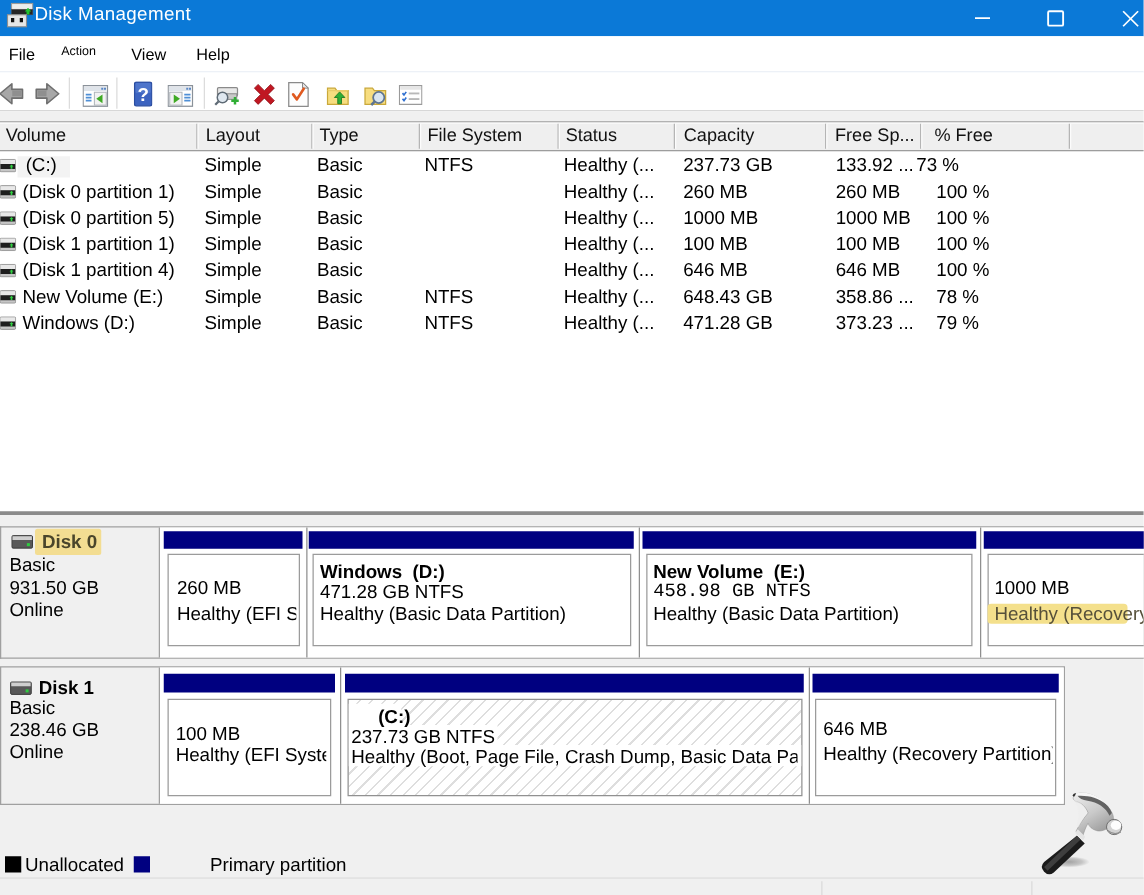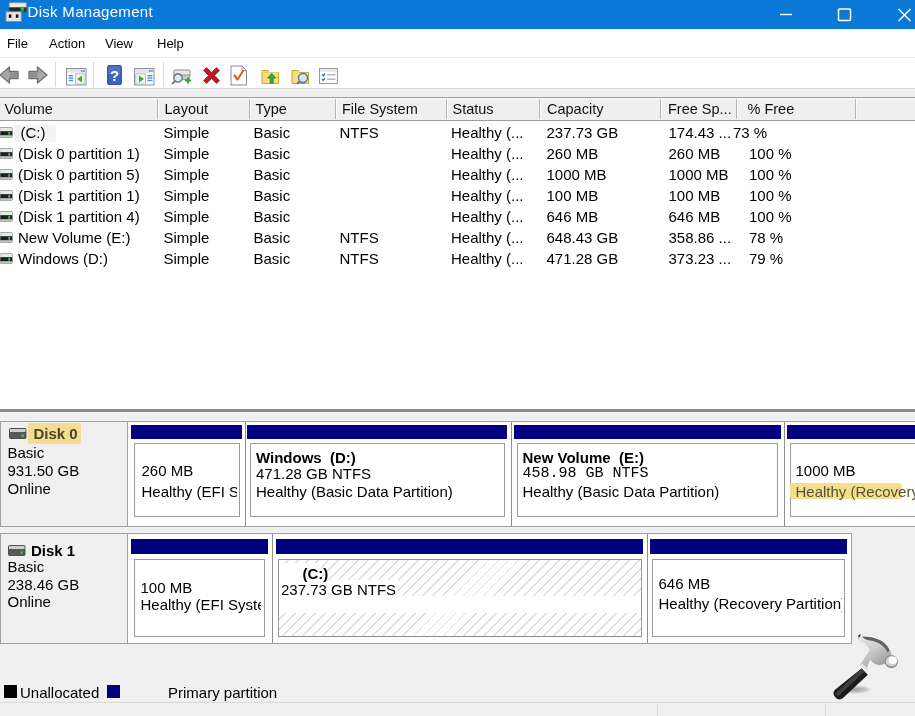--- a/index.html
+++ b/index.html
@@ -33,21 +33,21 @@
   <div class="t" style="left:27.5px;top:3px;font-size:15px;letter-spacing:0.3px;color:#fff;">Disk Management</div>
   <svg class="abs" style="left:770px;top:0" width="145" height="29" viewBox="0 0 145 29">
     <line x1="10" y1="14.5" x2="22" y2="14.5" stroke="#fff" stroke-width="1.4"></line>
     <rect x="68.5" y="9" width="12" height="11.5" fill="none" stroke="#fff" stroke-width="1.5" rx="1"></rect>
     <line x1="128.5" y1="9" x2="140.5" y2="21" stroke="#fff" stroke-width="1.4"></line>
     <line x1="140.5" y1="9" x2="128.5" y2="21" stroke="#fff" stroke-width="1.4"></line>
   </svg>
 
   <div class="abs" style="left:0;top:29px;width:915px;height:28px;background:#fff;"></div>
   <div class="t" style="left:7px;top:36px;font-size:13px;">File</div>
-  <div class="t" style="left:49px;top:36px;font-size:13px;">Action</div>
+  <div class="t" style="left:49px;top:36px;font-size:10px;">Action</div>
   <div class="t" style="left:105px;top:36px;font-size:13px;">View</div>
   <div class="t" style="left:157px;top:36px;font-size:13px;">Help</div>
   <div class="hline" style="left:0;top:57px;width:915px;background:#e7edf5;"></div>
 
   <div class="abs" style="left:0;top:58px;width:915px;height:30px;background:#fff;"></div>
   <div class="vline" style="left:55px;top:62px;height:25px;background:#dcdcdc;"></div>
   <div class="vline" style="left:93px;top:62px;height:25px;background:#dcdcdc;"></div>
   <div class="vline" style="left:163px;top:62px;height:25px;background:#dcdcdc;"></div>
   <div id="tbicons"></div>
   <svg class="abs" style="left:-1px;top:66px" width="21" height="19" viewBox="0 0 21 19">
@@ -159,21 +159,21 @@
       <rect x="0.4" y="1" width="11.7" height="3.2" fill="#e8e8e8"></rect>
       <rect x="0.4" y="4.2" width="11.7" height="4" fill="#1e1e1e"></rect>
       <path d="M8.5 8 L8.5 6.2 L7.6 6.2 L9.2 4.5 L10.8 6.2 L9.9 6.2 L9.9 8 Z" fill="#2fd141"></path>
     </svg>
   <div class="t r14" style="left:20.5px;top:124px;">(C:)</div>
   <div class="t r14" style="left:163.5px;top:124px;">Simple</div>
   <div class="t r14" style="left:253.5px;top:124px;">Basic</div>
   <div class="t r14" style="left:339.5px;top:124px;">NTFS</div>
   <div class="t r14" style="left:451px;top:124px;">Healthy (...</div>
   <div class="t r14" style="left:546.5px;top:124px;">237.73 GB</div>
-  <div class="t r14" style="left:668.5px;top:124px;">174.43 ...</div>
+  <div class="t r14" style="left:668.5px;top:124px;">133.92 ...</div>
   <div class="t r14" style="left:733px;top:124px;">73 %</div>
   <svg class="abs" style="left:0px;top:148px" width="13" height="11" viewBox="0 0 13 11">
       <rect x="0" y="0.5" width="12.5" height="10" rx="1" fill="#c6c6c6" stroke="#8f8f8f" stroke-width="0.7"></rect>
       <rect x="0.4" y="1" width="11.7" height="3.2" fill="#e8e8e8"></rect>
       <rect x="0.4" y="4.2" width="11.7" height="4" fill="#1e1e1e"></rect>
       <path d="M8.5 8 L8.5 6.2 L7.6 6.2 L9.2 4.5 L10.8 6.2 L9.9 6.2 L9.9 8 Z" fill="#2fd141"></path>
     </svg>
   <div class="t r14" style="left:18px;top:145px;">(Disk 0 partition 1)</div>
   <div class="t r14" style="left:163.5px;top:145px;">Simple</div>
   <div class="t r14" style="left:253.5px;top:145px;">Basic</div>
@@ -310,20 +310,21 @@
   <div class="ibox" style="left:134px;top:558.5px;width:130.5px;height:78.5px;"></div>
   <div class="ibox" style="left:277.5px;top:558.5px;width:364px;height:78.5px;border-color:#919191;background:repeating-linear-gradient(135deg,#ffffff 0px,#ffffff 5.8px,#dedede 5.8px,#dedede 7.1px);"></div>
     <div class="abs" style="left:278.5px;top:562.5px;width:42px;height:17px;background:#fff;"></div>
     <div class="abs" style="left:278.5px;top:579.5px;width:119px;height:16px;background:#fff;"></div>
     <div class="abs" style="left:278.5px;top:595.5px;width:362px;height:17.5px;background:#fff;"></div>
   <div class="ibox" style="left:652px;top:558.5px;width:193px;height:78.5px;"></div>
   <div class="t r14" style="left:140.5px;top:578.5px;width:120px;overflow:hidden;">100 MB</div>
   <div class="t r14" style="left:140.5px;top:596px;width:120px;overflow:hidden;">Healthy (EFI System Partitio</div>
   <div class="t r14 b" style="left:302.5px;top:564.5px;">(C:)</div>
   <div class="t r14" style="left:281px;top:581px;">237.73 GB NTFS</div>
+  <div class="t r14" style="left:281px;top:597px;width:357px;overflow:hidden;">Healthy (Boot, Page File, Crash Dump, Basic Data Pa</div>
   <div class="t r14" style="left:658.5px;top:575px;">646 MB</div>
   <div class="t r14" style="left:658.5px;top:594.5px;width:183px;overflow:hidden;">Healthy (Recovery Partition)</div>
 
   <div class="abs" style="left:4px;top:685px;width:13px;height:13px;background:#000;"></div>
   <div class="t r14" style="left:20px;top:684px;">Unallocated</div>
   <div class="abs" style="left:107px;top:685px;width:13px;height:13px;background:#000080;"></div>
   <div class="t r14" style="left:124px;top:684px;margin-left:44px;">Primary partition</div>
 
   <div class="hline" style="left:0;top:702px;width:915px;background:#d9d9d9;"></div>
   <div class="abs" style="left:0;top:703px;width:915px;height:13px;background:#f0f0f0;"></div>

